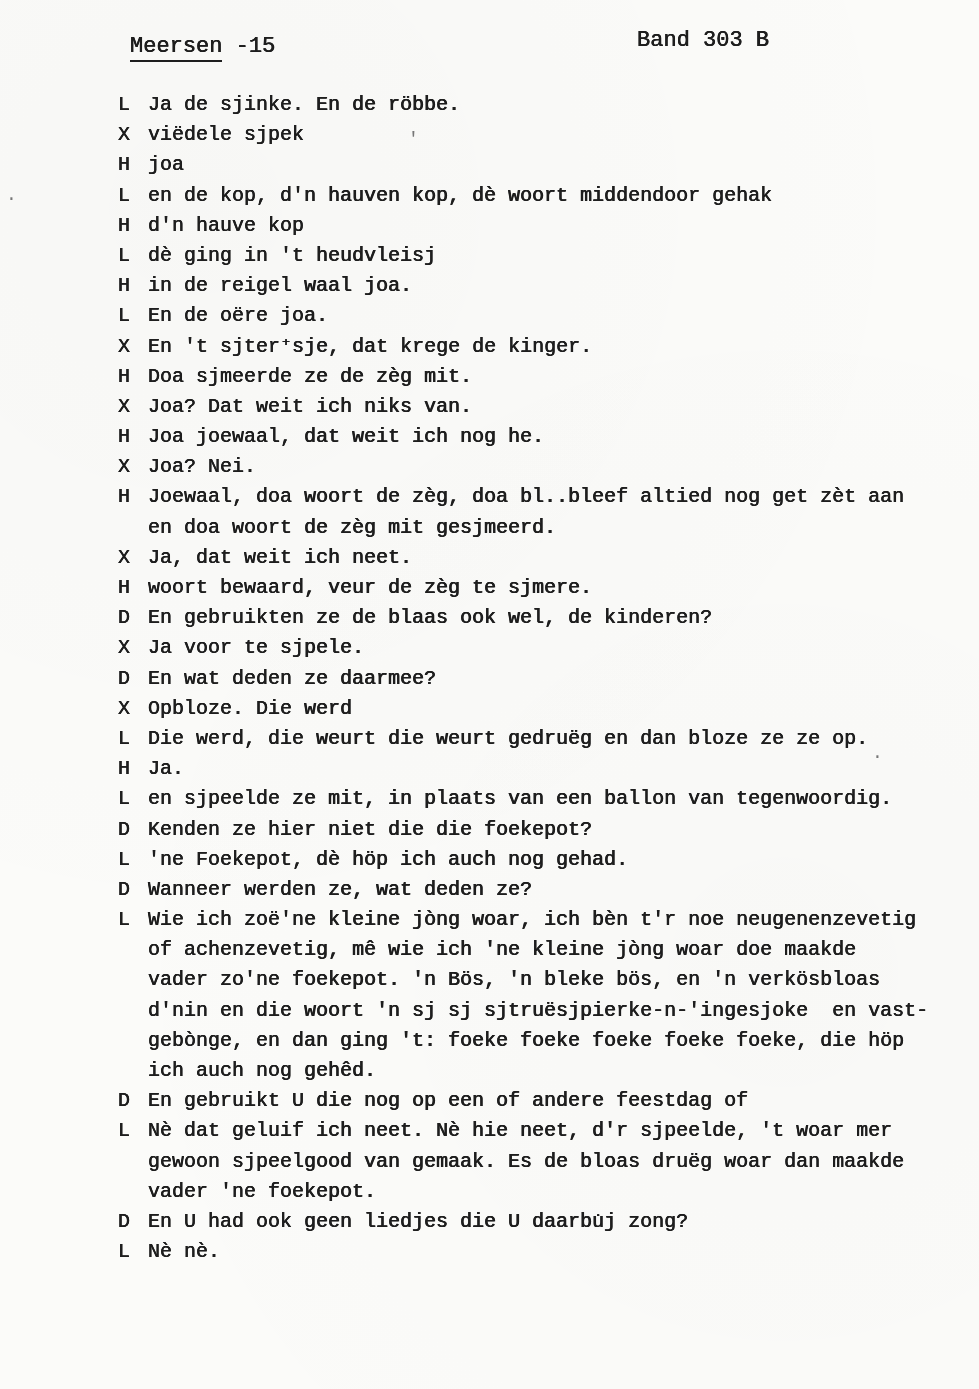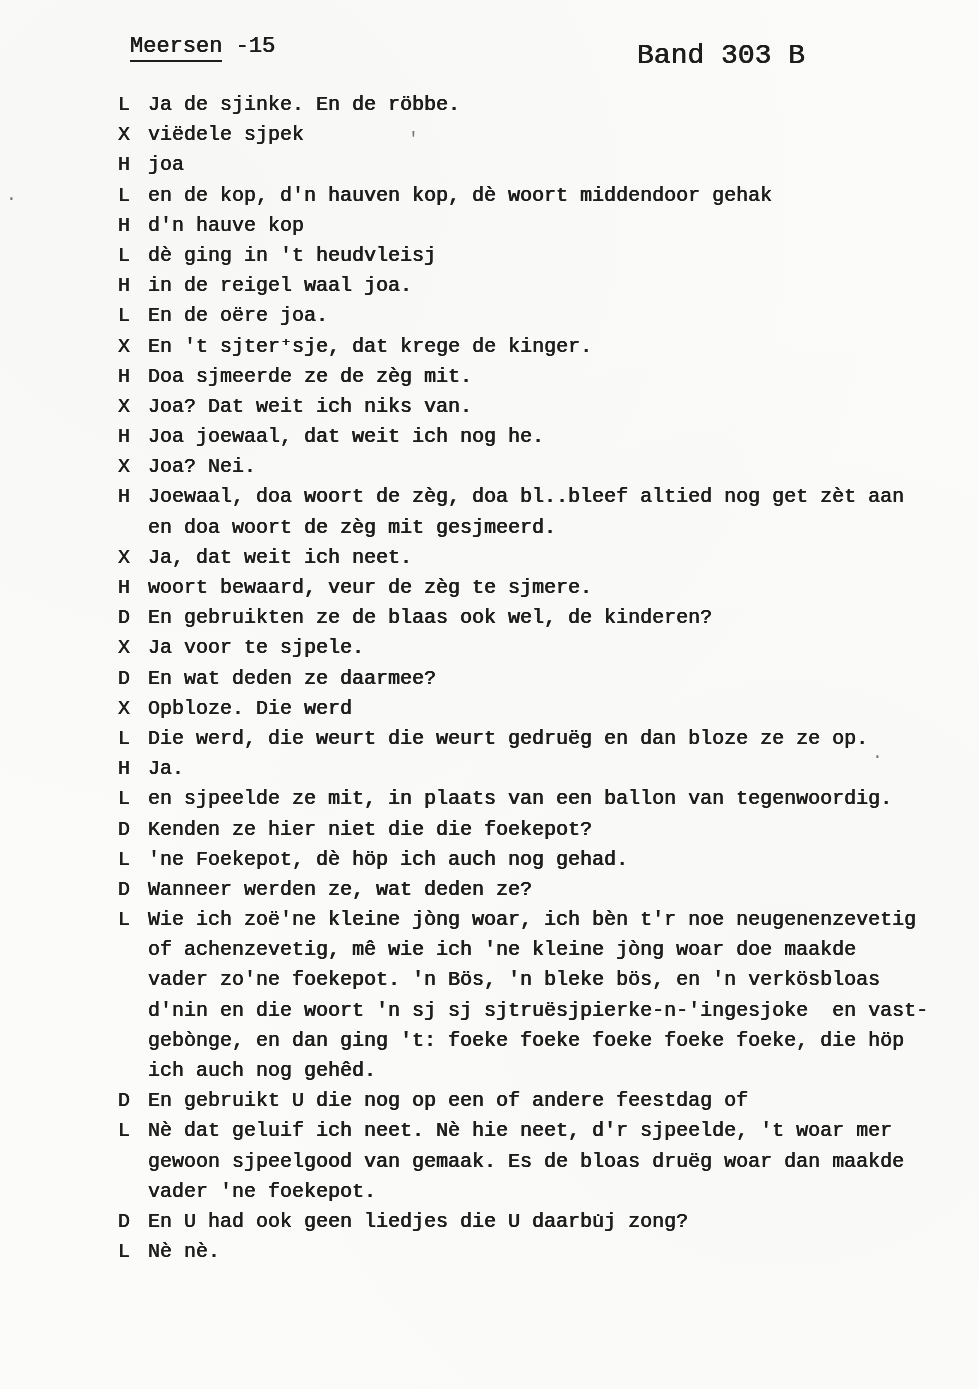--- a/index.html
+++ b/index.html
@@ -29,22 +29,22 @@
   .header-left{
     position:absolute;left:130px;top:34px;
     font-size:22px;white-space:pre;
   }
   .header-left .ul{
     display:inline-block;
     border-bottom:2px solid var(--ink);
     padding-bottom:1px;
   }
   .header-right{
-    position:absolute;left:637px;top:40px;
-    font-size:28px;white-space:pre;
+    position:absolute;left:637px;top:28px;
+    font-size:22px;white-space:pre;
   }
   .transcript{
     position:absolute;left:118px;top:90px;
     font-size:20px;line-height:30.2px;
     white-space:pre;
   }
   .line{height:30.2px;}
   .spk{display:inline-block;width:30px;}
   .artifact{
     position:absolute;

